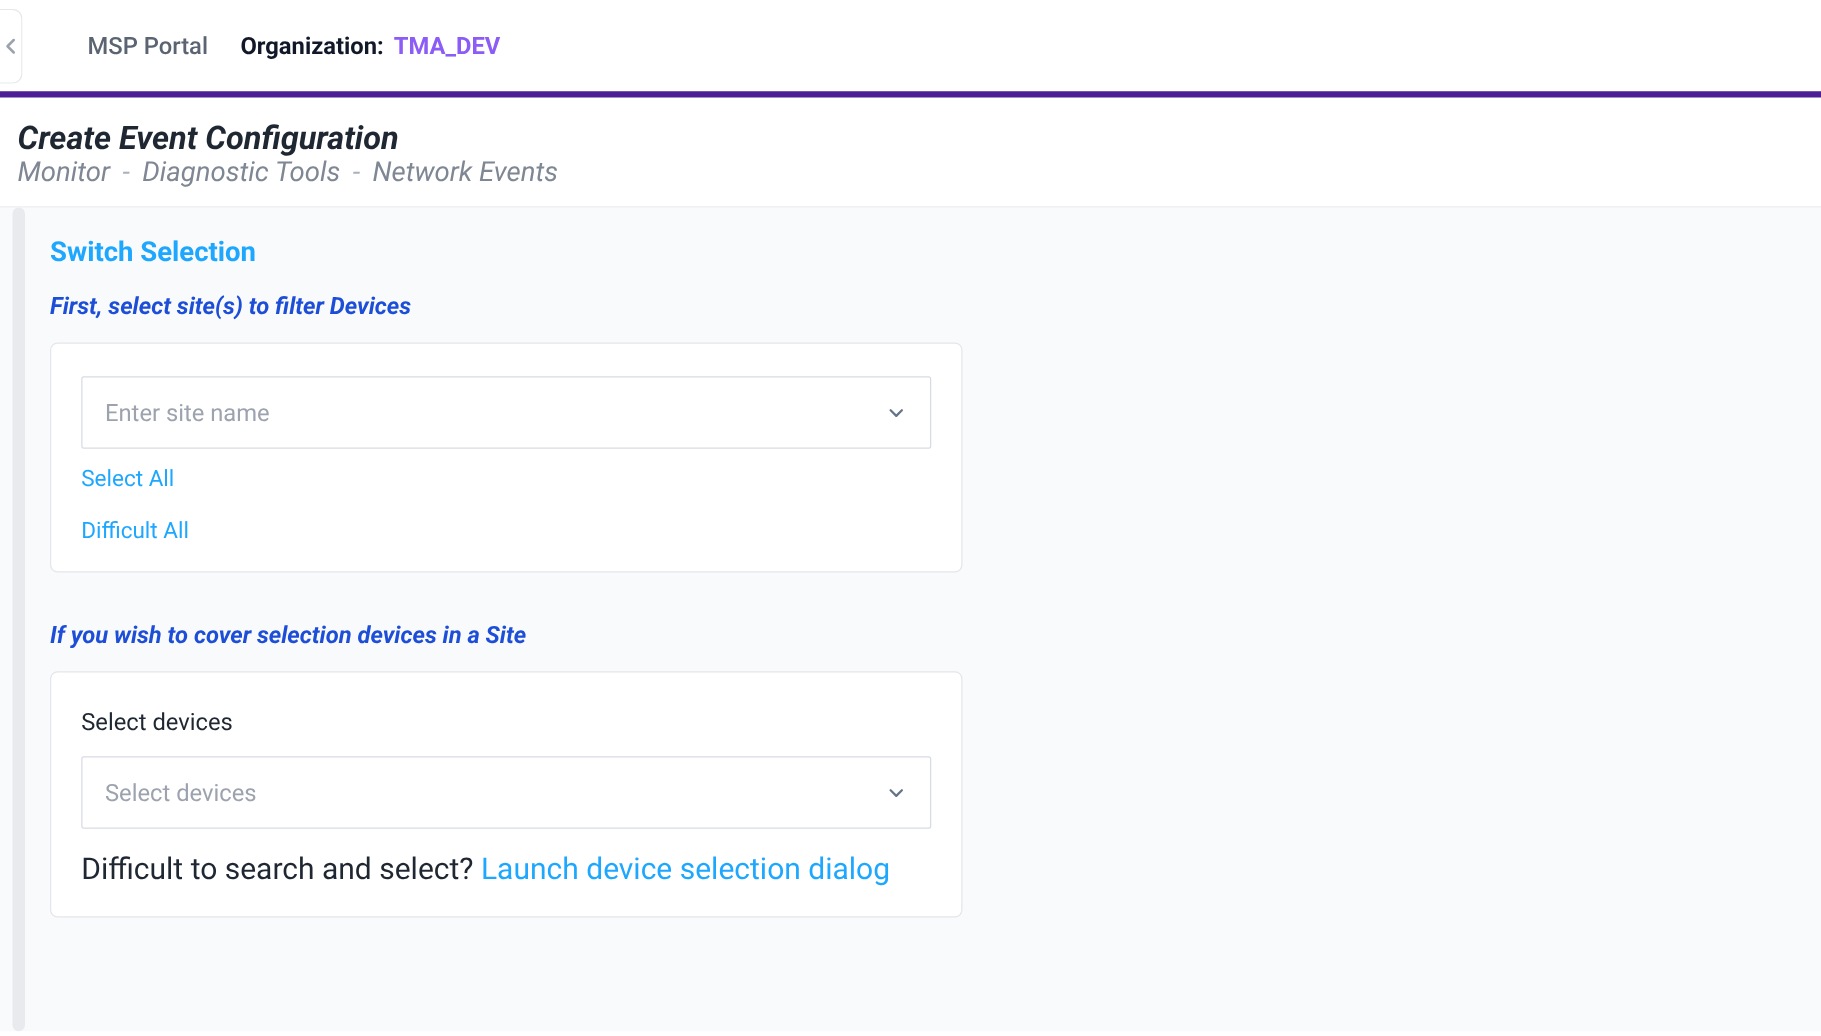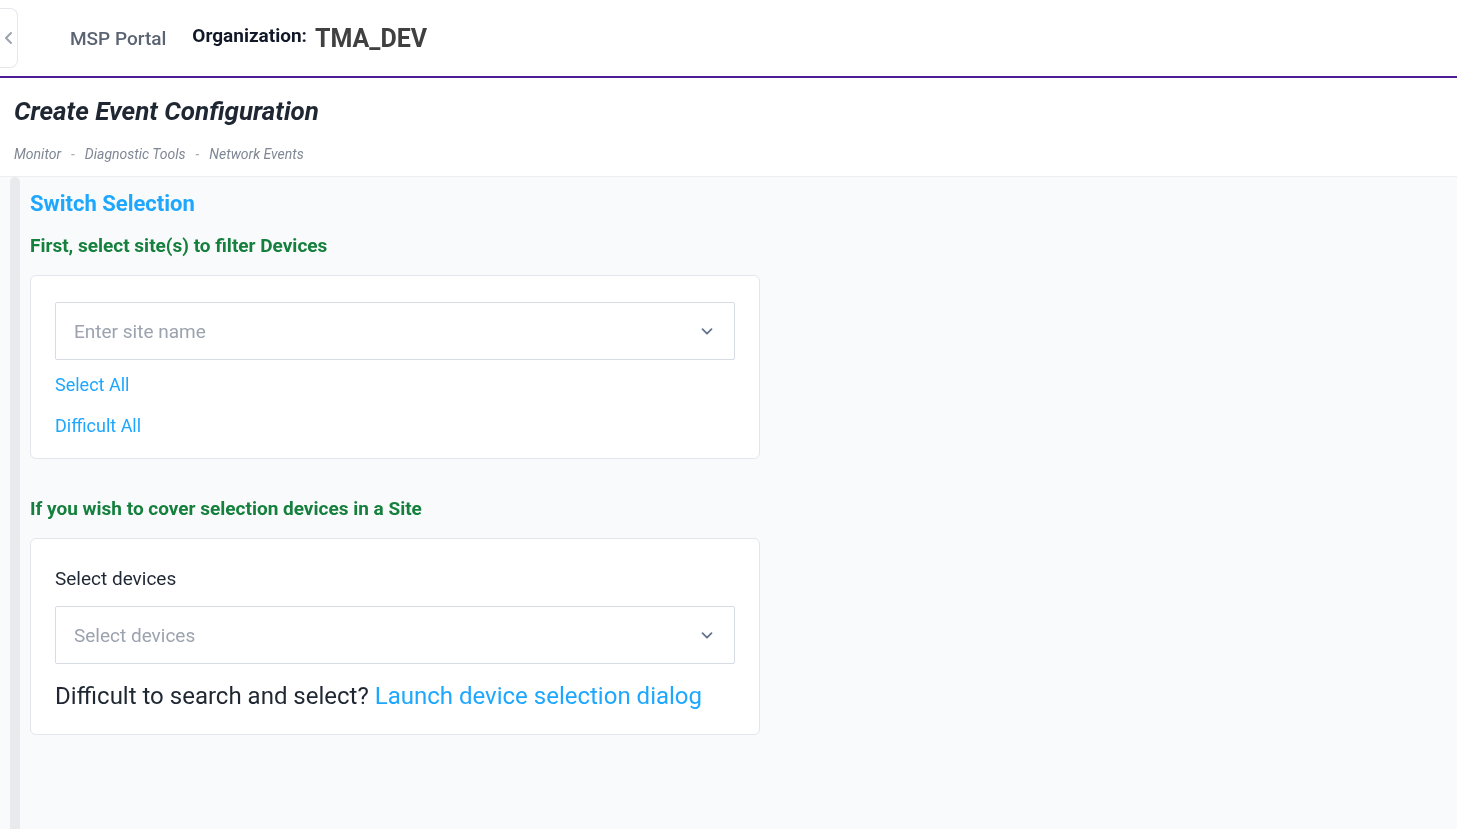--- a/index.html
+++ b/index.html
@@ -10,21 +10,21 @@
     color: #1f2937;
     overflow-x: hidden;
   }
 
   
   .topbar {
     display: flex;
     align-items: center;
     height: 78px;
     padding: 0 24px 0 0;
-    border-bottom: 2px solid #4c1d95;
+    border-bottom: 5px solid #4c1d95;
     background: #fff;
   }
   .topbar-left {
     display: flex;
     align-items: center;
     gap: 18px;
   }
   .chevron-back-box {
     width: 18px;
     height: 60px;
@@ -32,21 +32,21 @@
     border-left: none;
     border-radius: 0 8px 8px 0;
     display:flex; align-items:center; justify-content:center;
     color:#9ca3af;
     margin-right: 34px;
   }
   .msp-link {
     color:#5b6472; font-size:19px; font-weight:500;
   }
   .org-label { color:#111827; font-size:19px; font-weight:700; margin-left:8px;}
-  .org-name  { color:#404040; font-size:25px; font-weight:700; margin-left:8px;}
+  .org-name  { color:#8b5cf6; font-size:19px; font-weight:700; margin-left:8px;}
 
   .topbar-right {
     margin-left:auto;
     display:flex;
     align-items:center;
     gap:28px;
   }
   .icon-btn {
     width:36px; height:36px;
     display:flex; align-items:center; justify-content:center;
@@ -74,31 +74,31 @@
     color:#7c3aed;
     letter-spacing:1px;
   }
 
   
   .page-header{ padding:18px 0 14px 14px;font-style:italic; }
   .page-title{
     font-size:26px; font-weight:700; color:#1f2733;
   }
   .breadcrumbs{
-    margin-top:20px;
-    font-size:14px; color:#7f8794;
+    margin-top:0;
+    font-size:22px; color:#7f8794;
     display:flex; gap:10px; align-items:center;
   }
   .breadcrumbs .sep{ color:#aab1bd;}
 
   
   .content-wrap{
     border-top:1px solid #eceef2;
     background:#f9fafb;
-    padding:0;
+    padding:10px;
     min-height:660px;
     position:relative;
   }
   .vtrack{
     position:absolute;
     left:10px; top:0; bottom:0;
     width:10px;
     background:#e8eaee;
     border-radius:5px;
   }
@@ -110,22 +110,23 @@
     margin-bottom:18px;
   }
   .panel{
     background:#fff;
     border:1px solid #e3e6ec;
     border-radius:6px;
     padding:28px 24px 24px 24px;
     max-width:730px;
   }
   .sub-title{
-    color:#15803d; font-weight:700; font-size:19px;
+    color:#1d4ed8; font-weight:700; font-size:19px;
     margin-bottom:18px;
+    font-style:italic;
   }
   .plain-label{
     color:#1f2733; font-size:19px; margin-bottom:16px;
   }
   .combo{
     height:58px;
     border:1px solid #d7dbe3;
     border-radius:2px;
     display:flex; align-items:center;
     padding:0 18px;
@@ -153,21 +154,21 @@
 <body>
 
 <div class="topbar">
   <div class="topbar-left">
     <div class="chevron-back-box">
       <svg width="10" height="14" viewBox="0 0 10 14" fill="none">
           <path d="M7 2L2 7l5 5" stroke="currentColor" stroke-width="2" stroke-linecap="round" stroke-linejoin="round"></path>
         </svg>
     </div>
     <span class="msp-link">MSP Portal</span>
-    <span style="display:flex;align-items:flex-start">
+    <span style="display:flex;align-items:flex-end">
       <span class="org-label">Organization:</span>
       <span class="org-name">TMA_DEV</span>
     </span>
   </div>
 
 </div>
 
 <div class="page-header">
   <div class="page-title">Create Event Configuration</div>
   <div class="breadcrumbs">

